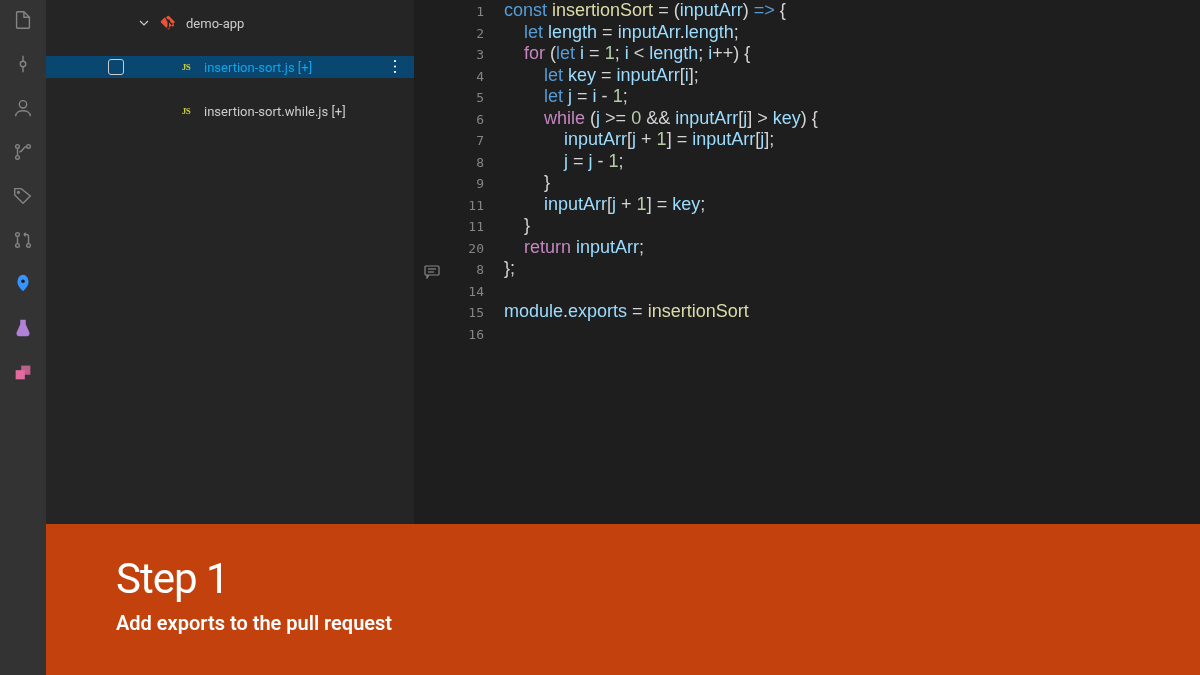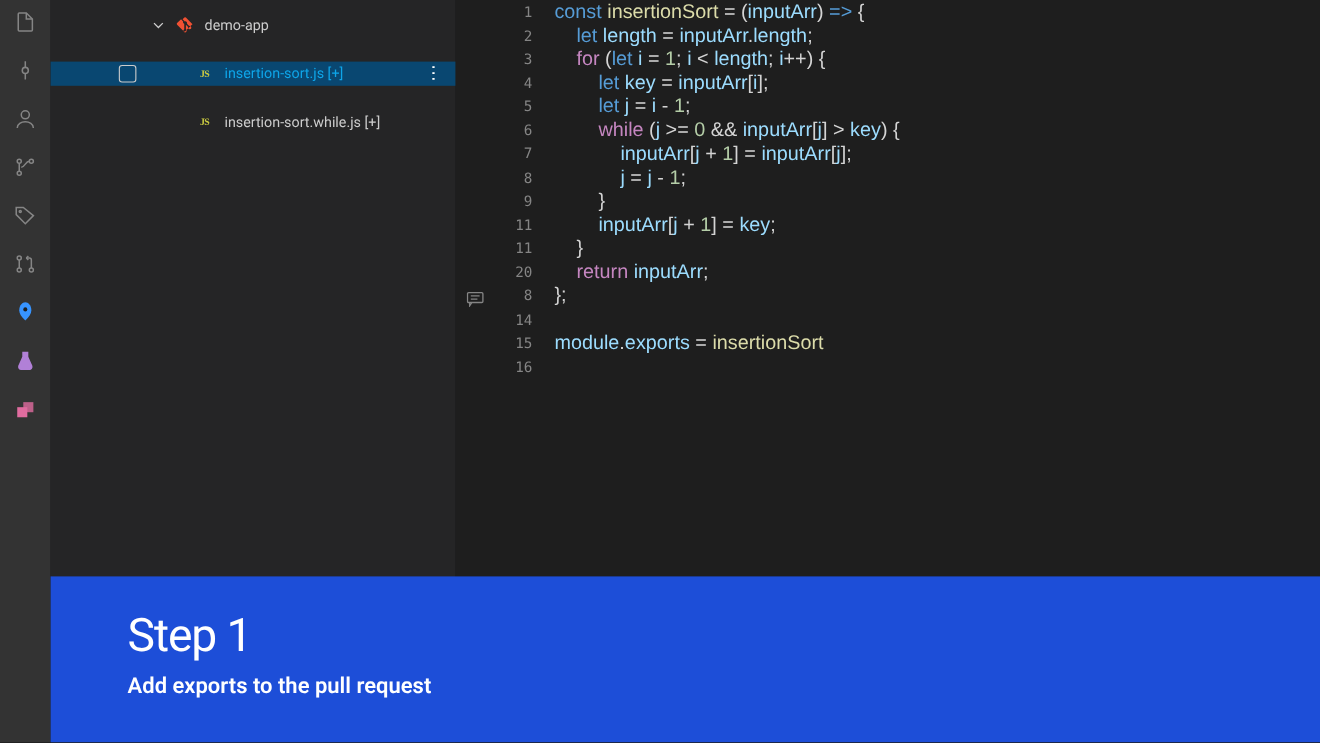--- a/index.html
+++ b/index.html
@@ -166,21 +166,21 @@
 .tok-prop { color: #9cdcfe; }
 .tok-plain { color: #d4d4d4; }
 .tok-ctrl { color: #c586c0; }
 
 
 .overlay {
   position: absolute;
   left: 46px;
   right: 0;
   bottom: 0;
-  background: #1d4ed8;
+  background: #c2410c;
   padding: 30px 70px 40px 70px;
   color: #ffffff;
 }
 .step-title {
   font-size: 42px;
   font-weight: 400;
   letter-spacing: -1px;
   margin-bottom: 8px;
 }
 .step-sub {

